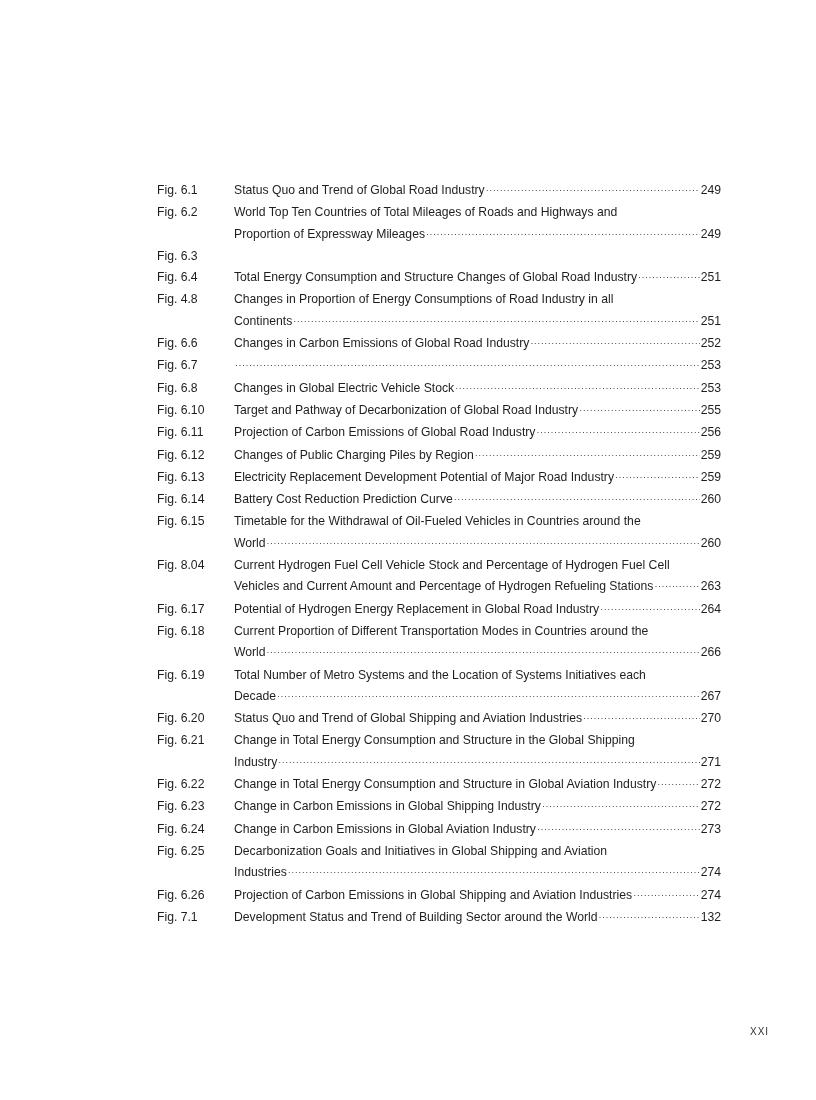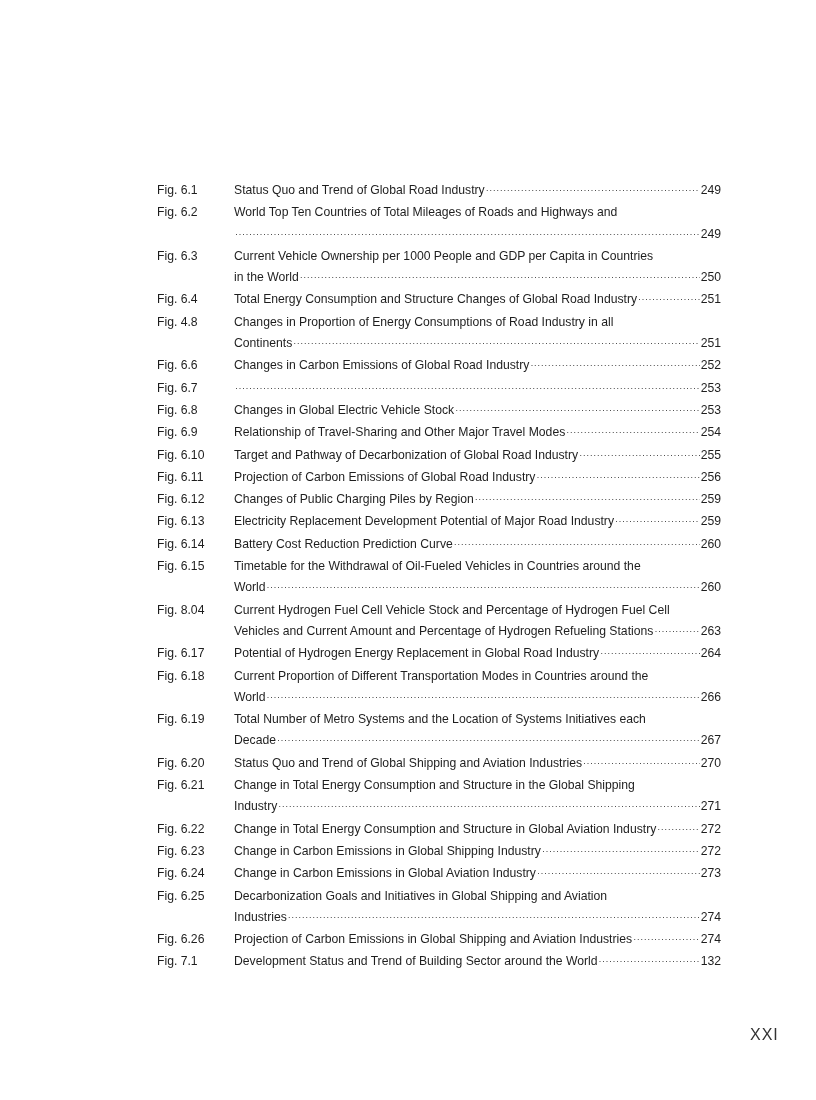--- a/index.html
+++ b/index.html
@@ -20,21 +20,21 @@
     .leader {
       flex: 1 1 auto; overflow: hidden; white-space: nowrap;
       margin: 0 1px; color: #333; letter-spacing: 0.5px; font-size: 9px;
       position: relative; top: -1px;
     }
     .leader::after {
       content: "··································································································································································";
     }
     .page { flex: 0 0 auto; }
     .folio {
-      position: absolute; left: 750px; top: 1026px; font-size: 16px;
+      position: absolute; left: 750px; top: 1026px; font-size: 10px;
       letter-spacing: 1px; color: #333;
     }
   </style>
 </head>
 <body>
 
 <div class="toc" id="toc">
     <div class="entry">
       <div class="num">Fig. 6.1</div>
       <div class="body">
@@ -43,35 +43,28 @@
           <span class="leader"></span>
           <span class="page">249</span>
         </div>
       </div>
     </div>
     <div class="entry">
       <div class="num">Fig. 6.2</div>
       <div class="body">
         <div>World Top Ten Countries of Total Mileages of Roads and Highways and</div>
         <div class="lastline">
+          <span class="title">Proportion of Expressway Mileages</span>
           <span class="leader"></span>
           <span class="page">249</span>
         </div>
       </div>
     </div>
     <div class="entry">
       <div class="num">Fig. 6.3</div>
-      <div class="body">
-        <div>Current Vehicle Ownership per 1000 People and GDP per Capita in Countries</div>
-        <div class="lastline">
-          <span class="title">in the World</span>
-          <span class="leader"></span>
-          <span class="page">250</span>
-        </div>
-      </div>
     </div>
     <div class="entry">
       <div class="num">Fig. 6.4</div>
       <div class="body">
         <div class="lastline">
           <span class="title">Total Energy Consumption and Structure Changes of Global Road Industry</span>
           <span class="leader"></span>
           <span class="page">251</span>
         </div>
       </div>
@@ -106,30 +99,20 @@
         </div>
       </div>
     </div>
     <div class="entry">
       <div class="num">Fig. 6.8</div>
       <div class="body">
         <div class="lastline">
           <span class="title">Changes in Global Electric Vehicle Stock</span>
           <span class="leader"></span>
           <span class="page">253</span>
-        </div>
-      </div>
-    </div>
-    <div class="entry">
-      <div class="num">Fig. 6.9</div>
-      <div class="body">
-        <div class="lastline">
-          <span class="title">Relationship of Travel-Sharing and Other Major Travel Modes</span>
-          <span class="leader"></span>
-          <span class="page">254</span>
         </div>
       </div>
     </div>
     <div class="entry">
       <div class="num">Fig. 6.10</div>
       <div class="body">
         <div class="lastline">
           <span class="title">Target and Pathway of Decarbonization of Global Road Industry</span>
           <span class="leader"></span>
           <span class="page">255</span>

